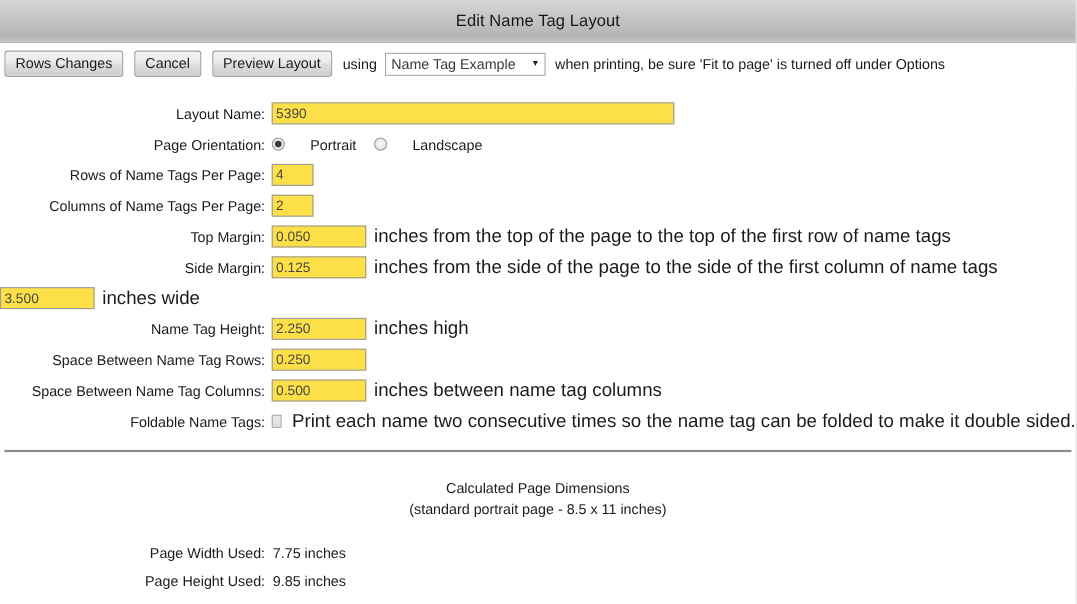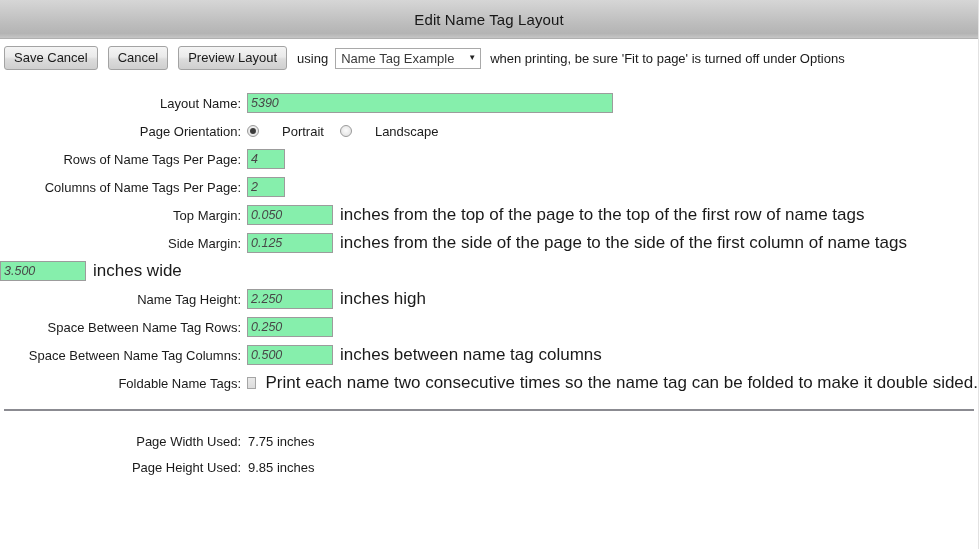--- a/index.html
+++ b/index.html
@@ -111,28 +111,27 @@
     text-align: right;
     padding-right: 6px;
     box-sizing: border-box;
     font-size: 13px;
     color: #1a1a1a;
   }
   .field {
     box-sizing: border-box;
     height: 20px;
     border: 1px solid #9c9c9c;
-    background: #86efac;
+    background: #fde047;
     font-family: "Liberation Sans", sans-serif;
     font-size: 12.5px;
     color: #474747;
     padding: 0 3px;
     line-height: 18px;
     outline: none;
-    font-style: italic;
   }
   .field.wide   { width: 366px; }
   .field.tiny   { width: 38px; }
   .field.medium { width: 86px; }
   .hint {
     font-size: 17px;
     color: #1a1a1a;
     margin-left: 7px;
   }
 
@@ -191,21 +190,21 @@
 </head>
 <body>
 
 <div id="page">
 
   <div class="titlebar">
     <div class="title">Edit Name Tag Layout</div>
   </div>
 
   <div class="toolbar">
-    <button class="btn">Save Cancel</button>
+    <button class="btn">Rows Changes</button>
     <button class="btn">Cancel</button>
     <button class="btn">Preview Layout</button>
     <span class="tb-text">using</span>
     <div class="select">
       <span>Name Tag Example</span>
       <span class="caret">▼</span>
     </div>
     <span class="tb-note">when printing, be sure 'Fit to page' is turned off under Options</span>
   </div>
 
@@ -277,20 +276,24 @@
     <div class="row">
       <div class="label">Foldable Name Tags:</div>
       <span class="checkbox"></span>
       <span class="hint" style="margin-left:3px">Print each name two consecutive times so the name tag can be folded to make it double sided.</span>
     </div>
 
   </div>
 
   <hr class="divider">
 
+  <div class="calc">
+    <div>Calculated Page Dimensions</div>
+    <div>(standard portrait page - 8.5 x 11 inches)</div>
+  </div>
 
   <div class="calc-rows">
     <div class="row">
       <div class="label">Page Width Used:</div>
       <span class="calc-value">7.75 inches</span>
     </div>
     <div class="row">
       <div class="label">Page Height Used:</div>
       <span class="calc-value">9.85 inches</span>
     </div>

